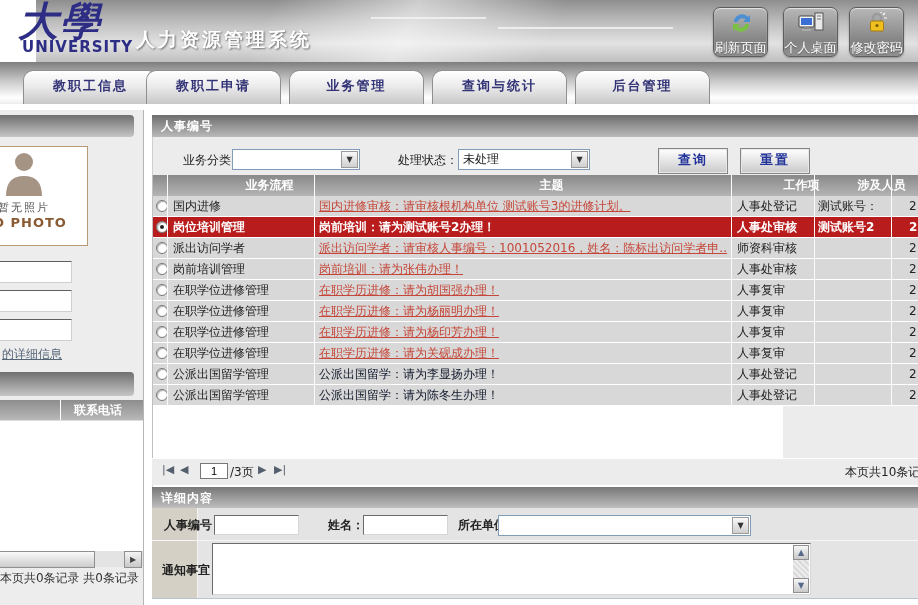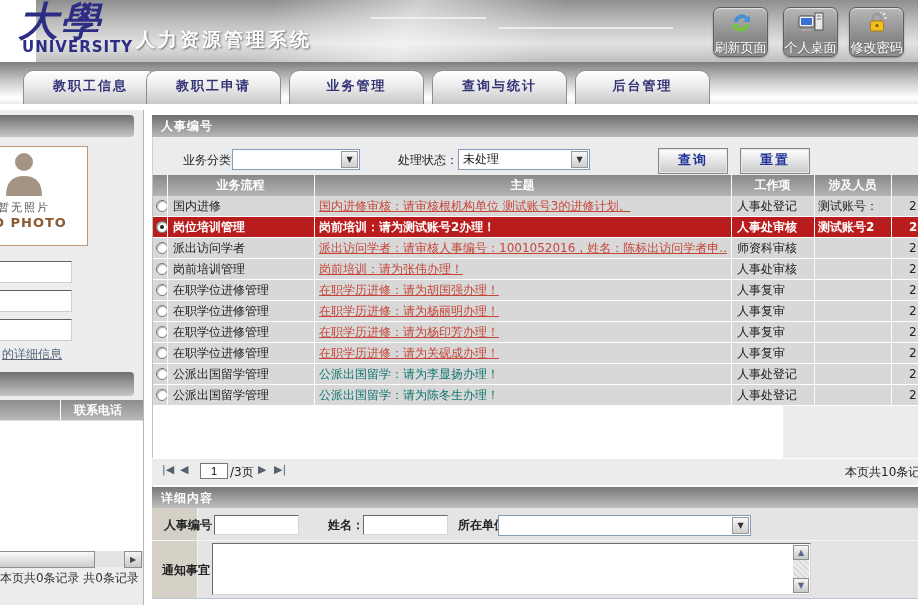--- a/index.html
+++ b/index.html
@@ -64,27 +64,27 @@
   .dd{position:absolute;top:1px;right:1px;width:17px;bottom:1px;cursor:pointer;
     background:linear-gradient(180deg,#f8f8f8,#cfcfcf);border:1px solid #9a9a9a;box-sizing:border-box;
     font-size:8px;text-align:center;color:#333;line-height:16px;}
   .btn{position:absolute;top:38px;width:68px;height:24px;cursor:pointer;text-align:center;line-height:22px;
     background:linear-gradient(180deg,#ffffff,#e2e2e2 55%,#c9c9c9);border:1px solid #858585;
     box-shadow:inset 0 0 0 1px #e8e8e8;color:#223399;font-weight:bold;font-size:13px;letter-spacing:2px;}
   
   .ttable{position:absolute;left:0;top:65px;width:766px;height:231px;background:#fff;border-left:1px solid #c0c0c0;overflow:hidden;}
   .thead{position:absolute;left:0;top:0;width:766px;height:21px;
     background:linear-gradient(180deg,#898989,#b4b4b4);}
-  .th{position:absolute;top:0;height:21px;line-height:21px;text-align:center;color:#fff;font-weight:bold;white-space:nowrap;}
+  .th{position:absolute;top:0;height:21px;line-height:21px;text-align:center;color:#fff;font-weight:bold;white-space:nowrap;margin-left:29px;}
   .trow{position:absolute;left:0;width:766px;height:20px;background:#d8d8d8;cursor:pointer;}
   .trow.sel{background:#b91c1c;}
   .trow.sel .c, .trow.sel a.subjlink{color:#fff !important;font-weight:bold;text-decoration:none !important;}
   .c{position:absolute;top:0;height:20px;line-height:20px;white-space:nowrap;overflow:hidden;color:#222;}
   a.subjlink{color:#c5473a;text-decoration:underline;cursor:pointer;}
-  .subjplain{color:#0f766e;}
+  .subjplain{color:#0f172a;}
   .radio{position:absolute;left:3px;top:4px;width:10px;height:10px;border-radius:50%;background:#fff;
     border:1px solid #777;box-shadow:inset 1px 1px 1px #b5b5b5;cursor:pointer;}
   .radio.on::after{content:"";position:absolute;left:3px;top:3px;width:4px;height:4px;border-radius:50%;background:#222;}
   .vl{position:absolute;top:0;width:1px;height:231px;background:#fbfbfb;}
   .fill-left{position:absolute;left:0;top:296px;width:631px;height:52px;background:#fff;border-left:1px solid #c0c0c0;}
   .fill-right{position:absolute;left:631px;top:296px;width:135px;height:52px;background:#ececec;}
   
   .pager{position:absolute;left:0;top:348px;width:766px;height:26px;background:#ececec;border-top:1px solid #fff;}
   .pager .nav{position:absolute;left:10px;top:4px;color:#55606e;font-size:11px;cursor:pointer;}
   .pginput{position:absolute;left:48px;top:4px;width:26px;height:14px;border:1px solid #777;

